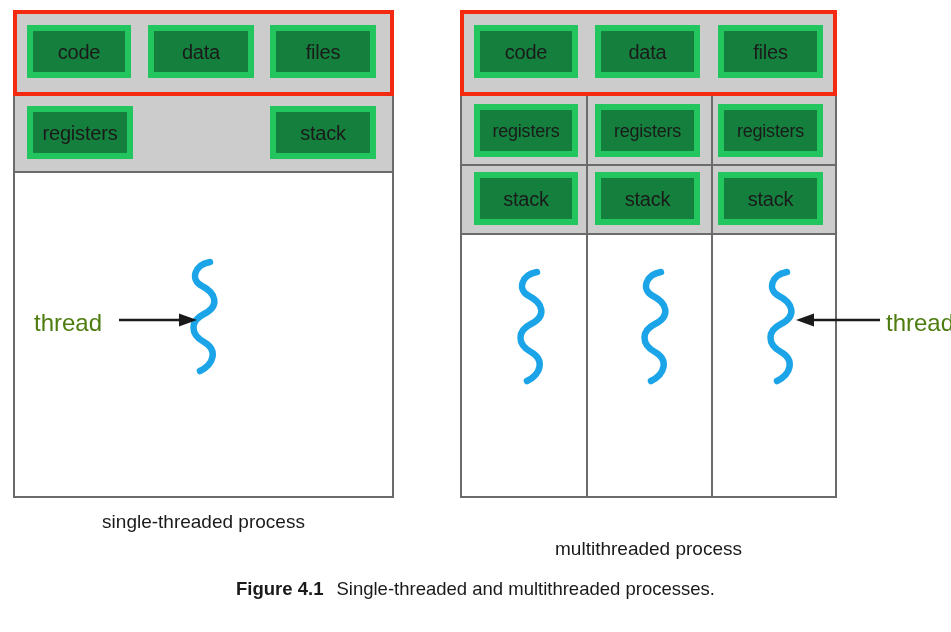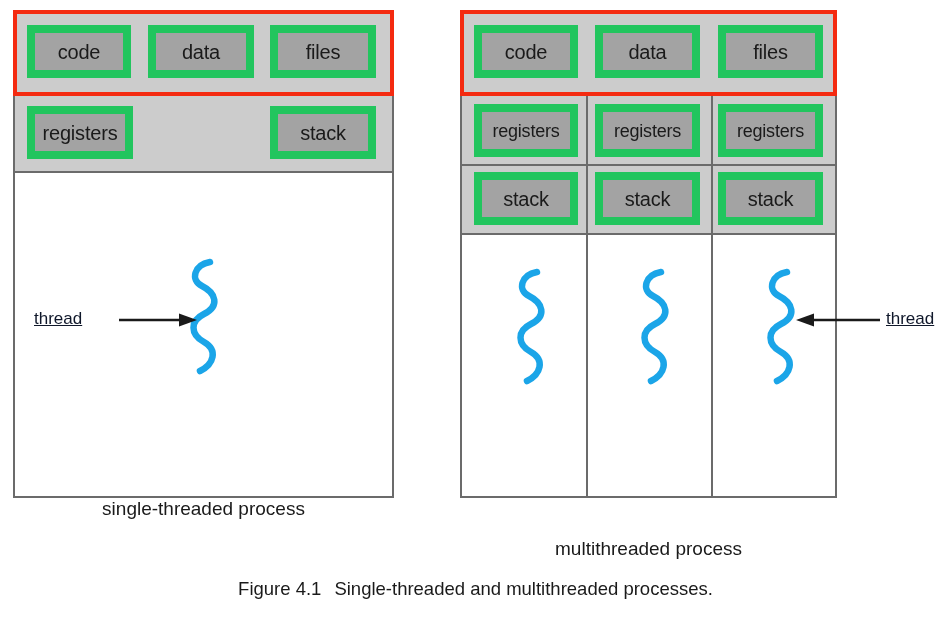--- a/index.html
+++ b/index.html
@@ -39,22 +39,22 @@
     position: absolute;
     box-sizing: border-box;
     border: 4px solid #f42a10;
     background: #cccccc;
     z-index: 4;
   }
 
   .cell {
     position: absolute;
     box-sizing: border-box;
-    border: 8px solid #22c55e;
-    background: #a3a3a3;
+    border: 6px solid #22c55e;
+    background: #15803d;
     display: flex;
     align-items: center;
     justify-content: center;
     font-size: 20px;
     line-height: 1;
     letter-spacing: -0.2px;
     color: #1a1a1a;
     z-index: 6;
   }
   .cell.small { font-size: 18px; }
@@ -71,25 +71,24 @@
     z-index: 3;
   }
 
   .arrow-svg {
     position: absolute;
     z-index: 7;
   }
 
   .callout-label {
     position: absolute;
-    font-size: 17px;
-    color: #0f172a;
+    font-size: 24px;
+    color: #4d7c0f;
     white-space: nowrap;
     z-index: 7;
-    text-decoration: underline;
   }
 
   .caption-under {
     position: absolute;
     font-size: 19px;
     color: #1a1a1a;
     white-space: nowrap;
     text-align: center;
   }
 
@@ -97,21 +96,21 @@
     position: absolute;
     left: 0;
     right: 0;
     top: 578px;
     text-align: center;
     font-size: 18.5px;
     color: #1a1a1a;
     white-space: nowrap;
   }
   .figure-caption .fig-no {
-    font-weight: normal;
+    font-weight: bold;
     margin-right: 13px;
   }
 </style>
 </head>
 <body>
 
 <div class="panel" style="left:13px; top:10px; width:381px; height:488px;"></div>
 
 <div class="band" style="left:15px; top:96px; width:377px; height:76px;"></div>
 <div class="band-divider" style="left:13px; top:171px; width:381px; height:2px;"></div>
@@ -128,21 +127,21 @@
 <svg class="squiggle" style="left:178px; top:258px;" width="56" height="122" viewBox="0 0 56 122">
   <path d="M32 4 C16 7, 12 22, 24 28 C38 35, 42 48, 26 56 C12 63, 12 76, 26 84 C40 92, 36 106, 22 113" fill="none" stroke="#1ba5e8" stroke-width="6.5" stroke-linecap="round"></path>
 </svg>
 
 <span class="callout-label" style="left:34px; top:309px;">thread</span>
 <svg class="arrow-svg" style="left:119px; top:310px;" width="80" height="20" viewBox="0 0 80 20">
   <line x1="0" y1="10" x2="64" y2="10" stroke="#1a1a1a" stroke-width="2.6"></line>
   <polygon points="78,10 60,3.6 60,16.4" fill="#1a1a1a"></polygon>
 </svg>
 
-<div class="caption-under" style="left:13px; top:498px; width:381px;">single-threaded process</div>
+<div class="caption-under" style="left:13px; top:511px; width:381px;">single-threaded process</div>
 
 <div class="panel" style="left:460px; top:10px; width:377px; height:488px;"></div>
 
 <div class="band" style="left:462px; top:96px; width:373px; height:138px;"></div>
 <div class="band-divider" style="left:460px; top:233px; width:377px; height:2px;"></div>
 <div class="band-divider" style="left:460px; top:164px; width:377px; height:2px;"></div>
 
 <div class="col-rule" style="left:586px; top:96px; height:402px;"></div>
 <div class="col-rule" style="left:711px; top:96px; height:402px;"></div>
 

